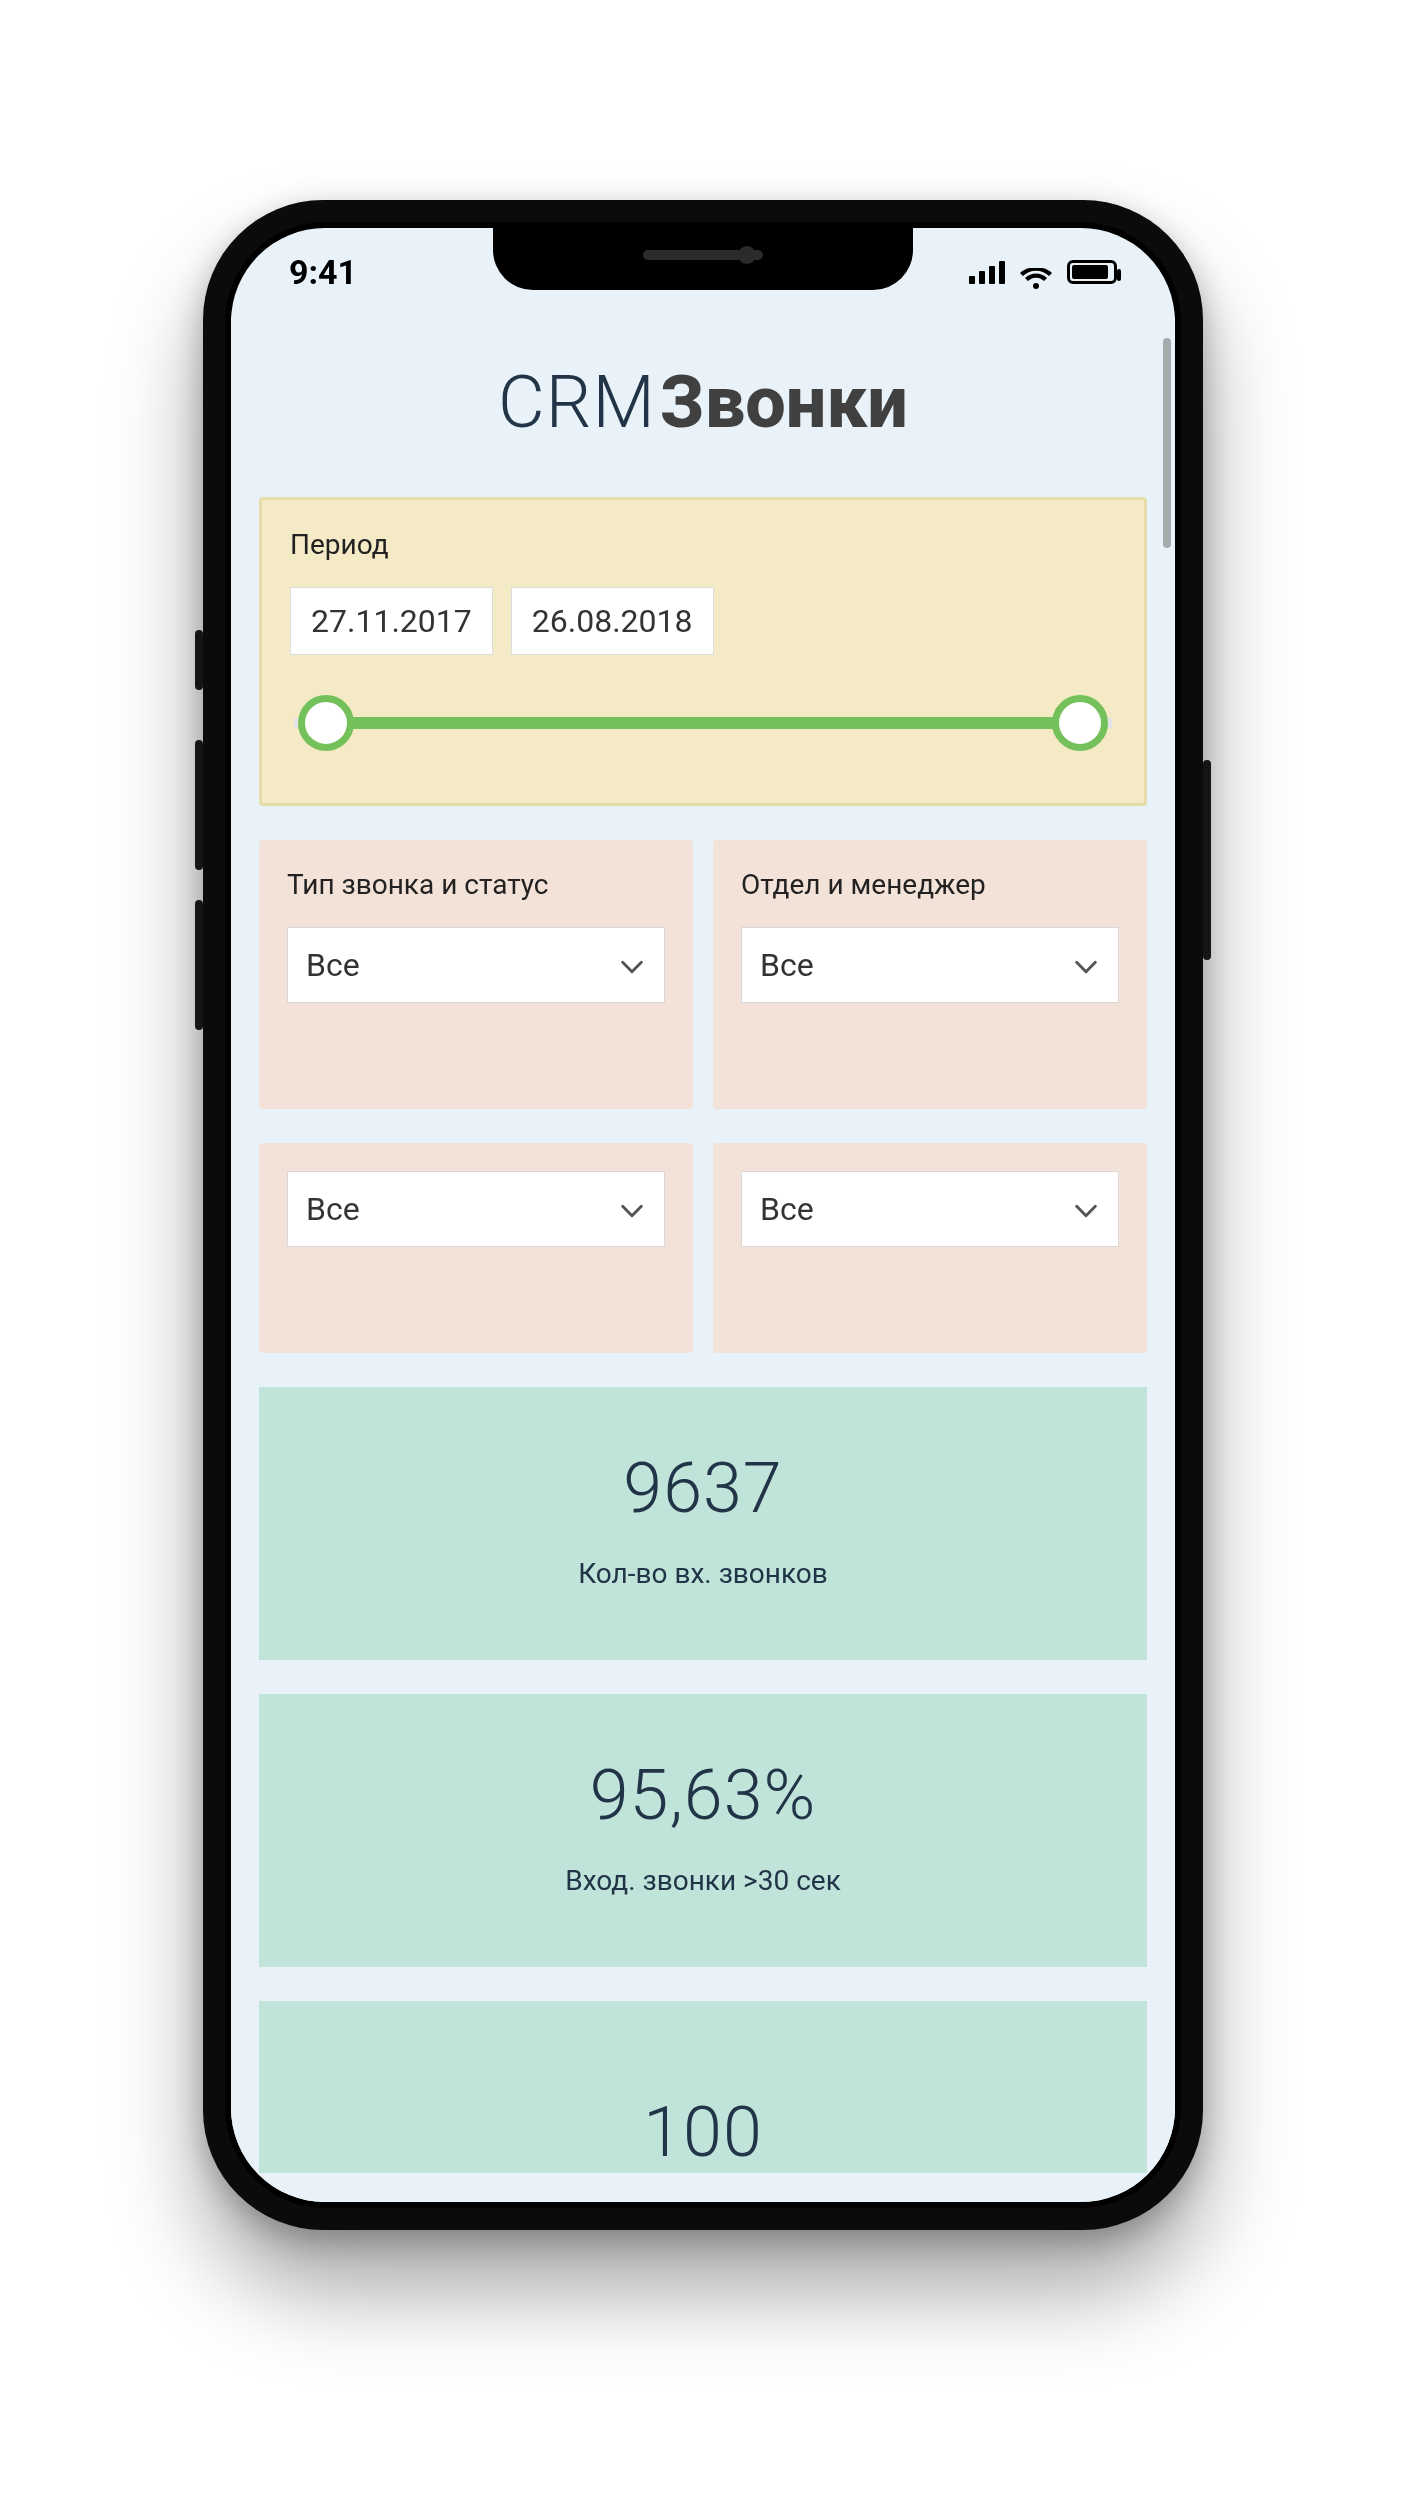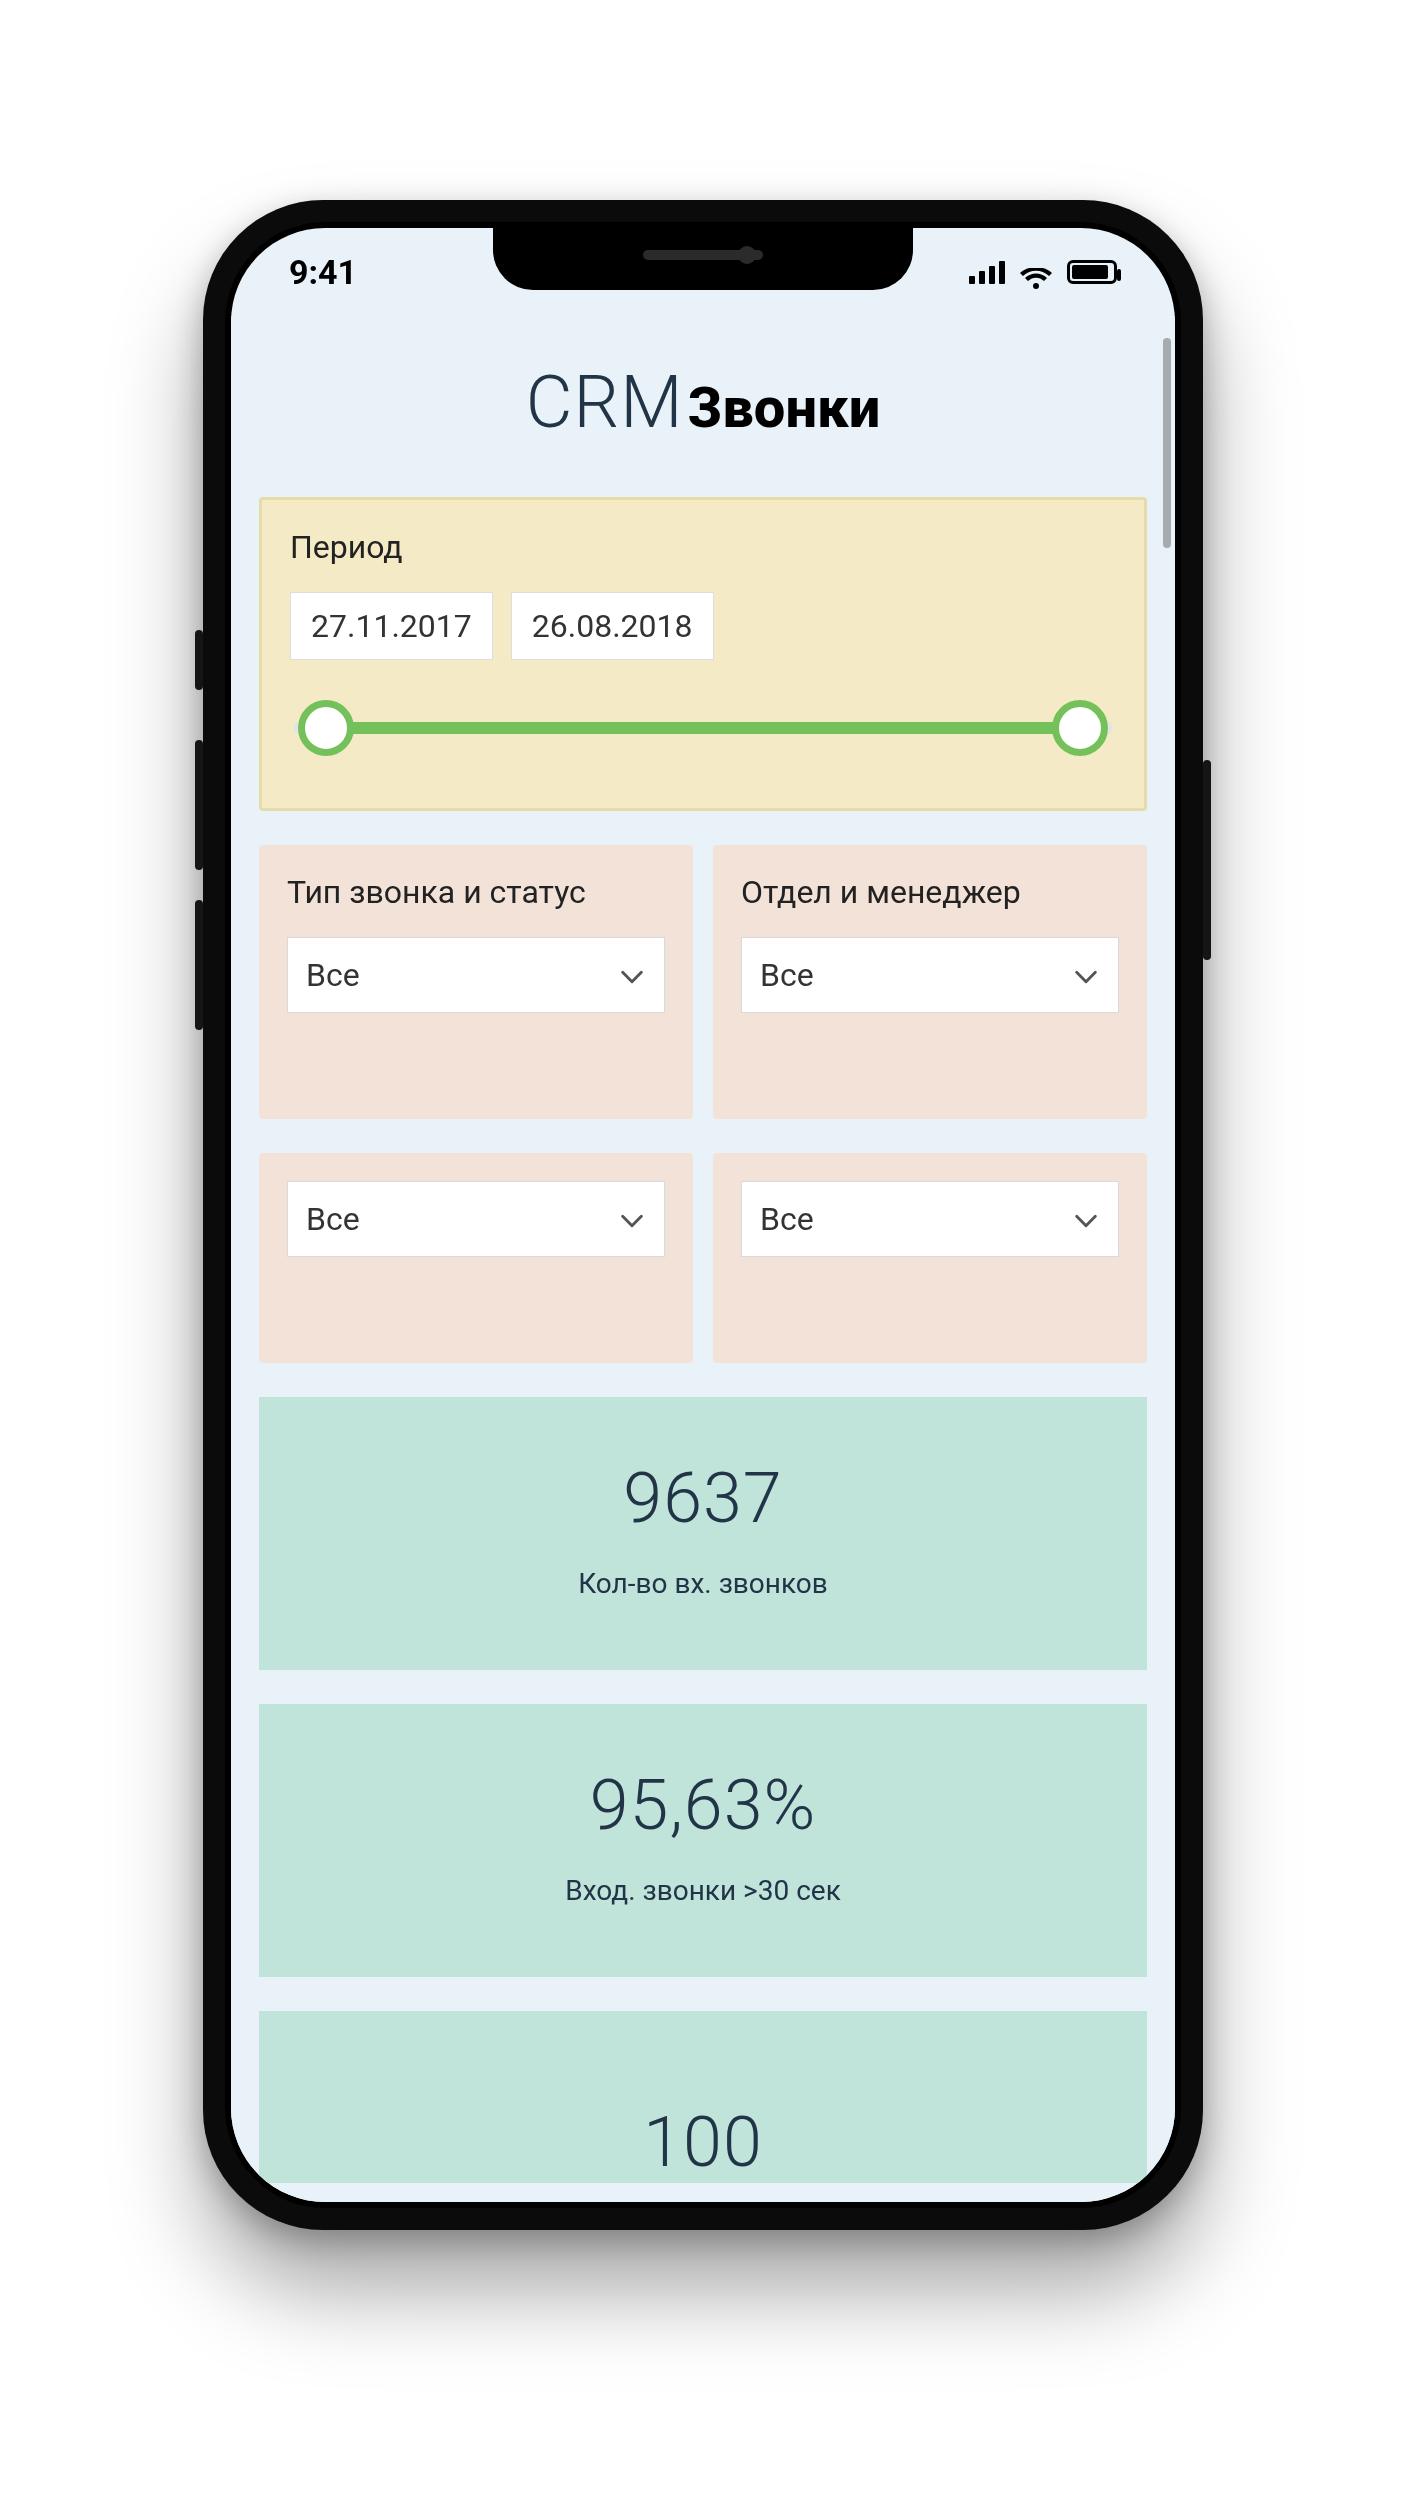--- a/index.html
+++ b/index.html
@@ -110,31 +110,31 @@
       background: #e8f2f8;
     }
     .content {
       padding: 0 28px 0 28px;
     }
     .header {
       text-align: center;
       padding: 44px 0 52px 0;
     }
     .header .h-light { font-size: 72px; font-weight: 300; color: #223447; letter-spacing: 1px; }
-    .header .h-bold  { font-size: 56px; font-weight: 800; color: #000000; }
+    .header .h-bold  { font-size: 72px; font-weight: 800; color: #404040; }
 
     .card {
       border-radius: 4px;
       margin-bottom: 34px;
       padding: 28px 28px 48px 28px;
     }
     .card-yellow { background: #f4eac5; border: 3px solid #e6dca8; }
     .card-pink   { background: #f3e2d7; padding-bottom: 106px; }
 
-    .label { font-size: 32px; color: #222; margin-bottom: 26px; }
+    .label { font-size: 28px; color: #222; margin-bottom: 26px; }
 
     .date-chips { display:flex; gap:18px; margin-bottom: 36px; }
     .chip {
       background: #fff;
       border: 1px solid #ddd;
       padding: 14px 20px;
       font-size: 32px;
       color: #333;
     }
 

